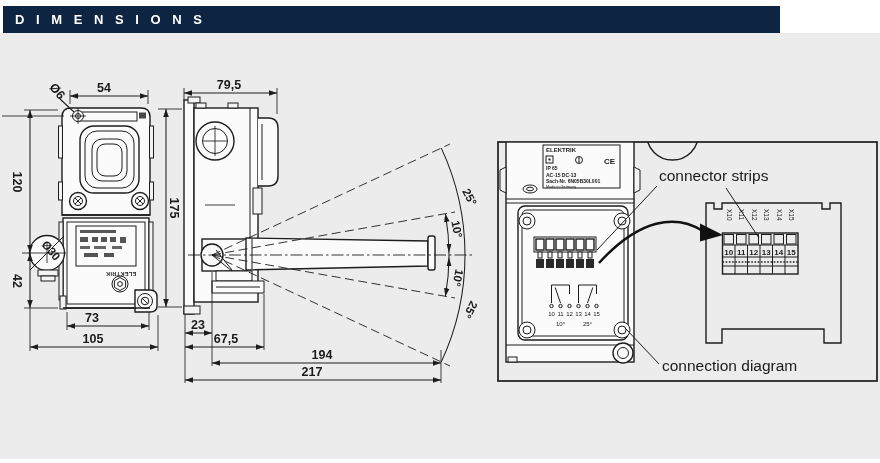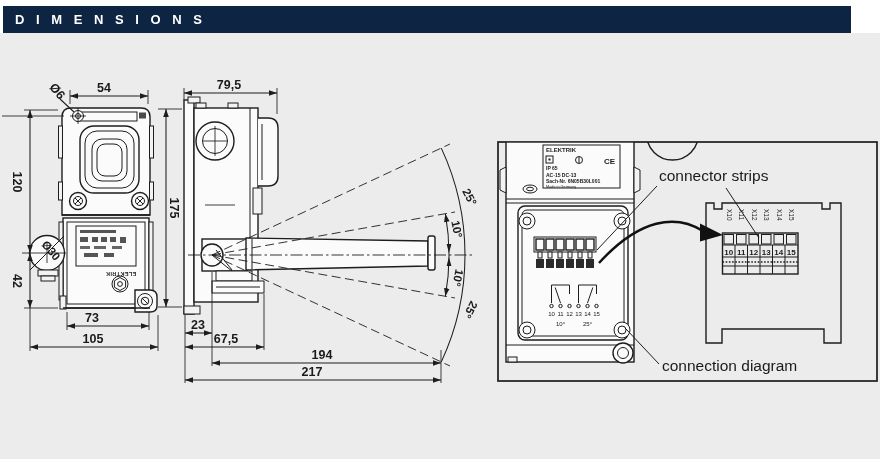--- a/index.html
+++ b/index.html
@@ -1,19 +1,19 @@
 <!DOCTYPE html>
 <html><head>
 <meta charset="utf-8">
 <style>
   html,body{margin:0;padding:0;background:#ffffff;}
   .page{position:relative;width:880px;height:463px;background:#ffffff;overflow:hidden;
         font-family:"Liberation Sans",sans-serif;}
   .canvas-bg{position:absolute;left:0;top:33px;width:880px;height:426px;background:#ececec;}
-  .topbar{position:absolute;left:3px;top:6px;width:848px;height:27px;background:#0e2443;
+  .topbar{position:absolute;left:3px;top:6px;width:777px;height:27px;background:#0e2443;
           display:flex;align-items:center;}
   .topbar span{color:#ffffff;font-size:13px;font-weight:bold;letter-spacing:4px;
                padding-left:12px;font-family:"Liberation Sans",sans-serif;}
   .bottom-strip{position:absolute;left:0;top:459px;width:880px;height:4px;background:#ffffff;}
   svg{position:absolute;left:0;top:33px;}
   svg text{font-family:"Liberation Sans","DejaVu Sans",sans-serif;fill:#1a1a1a;}
   .dimtxt{font-size:12.5px;font-weight:600;}
   .angtxt{font-size:11.5px;font-weight:600;}
   .callout{font-size:15.5px;}
   .ln{stroke:#1d1d1d;fill:none;}

